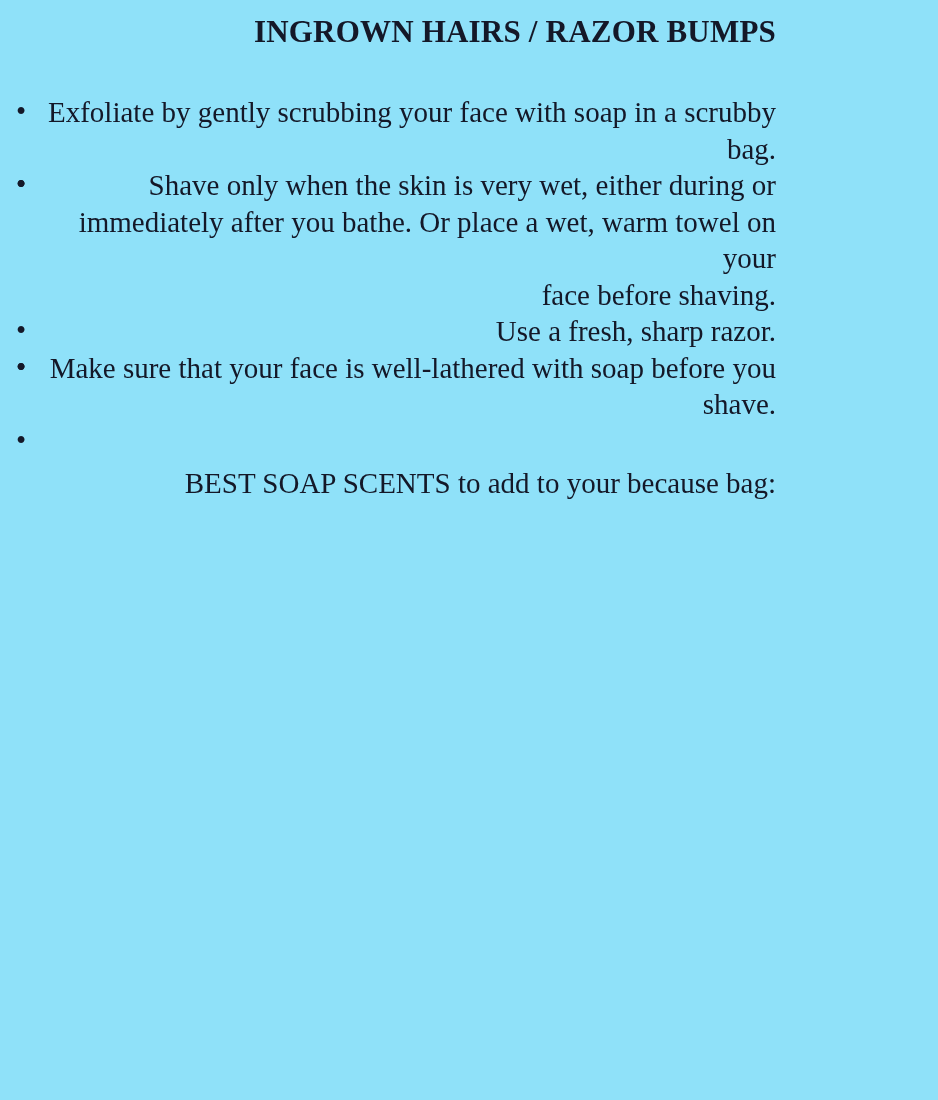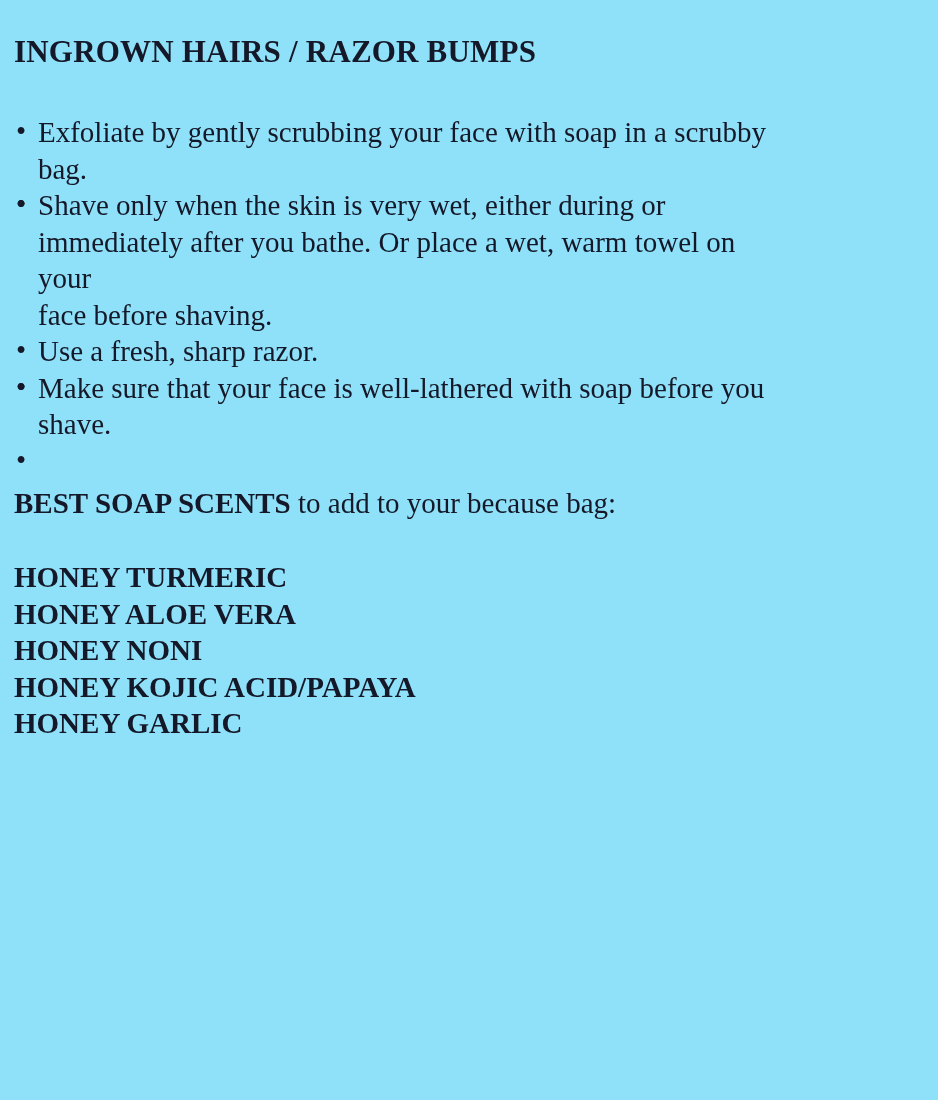--- a/index.html
+++ b/index.html
@@ -11,21 +11,22 @@
     height: 1100px;
     background: #8fe1f9;
     color: #141828;
     font-family: "Liberation Serif", serif;
     overflow: hidden;
   }
   .page {
     box-sizing: border-box;
     width: 790px;
     height: 1100px;
-    padding: 32px 14px 0 14px;
+    padding: 12px 14px 0 14px;
+    text-align: right;
   }
   .title {
     margin: 0;
     font-size: 31px;
     font-weight: bold;
     line-height: 40px;
     letter-spacing: 0.2px;
   }
   .tips-list {
     list-style: none;
@@ -46,21 +47,21 @@
   .li-text {
     white-space: pre-line;
   }
   .scents-heading {
     margin: 42px 0 0 0;
     font-size: 29px;
     line-height: 36.5px;
     white-space: pre-wrap;
   }
   .scents-heading .bold-lead {
-    font-weight: bold;
+    font-weight: normal;
   }
   .scent-list {
     list-style: none;
     margin: 38px 0 0 0;
     padding: 0;
     font-size: 29px;
     font-weight: bold;
     line-height: 36.6px;
   }
   .closing {
@@ -103,22 +104,15 @@
       <span class="li-text">Make sure that your face is well-lathered with soap before you
 shave.</span>
     </li>
     <li>
       <span class="bullet-marker">•</span>
     </li>
   </ul>
 
   <p class="scents-heading"><span class="bold-lead">BEST SOAP SCENTS</span><span> to add to your because bag:</span></p>
 
-  <ul class="scent-list">
-    <li>HONEY TURMERIC</li>
-    <li>HONEY ALOE VERA</li>
-    <li>HONEY NONI</li>
-    <li>HONEY KOJIC ACID/PAPAYA</li>
-    <li>HONEY GARLIC</li>
-  </ul>
 
 
 </div>
 
 </body></html>

